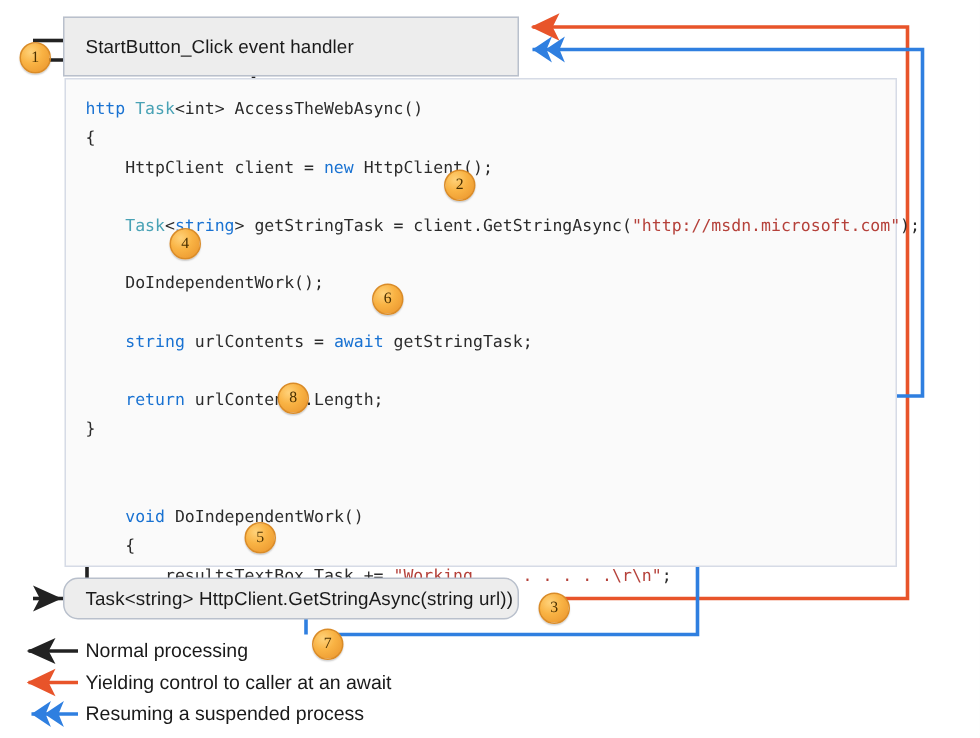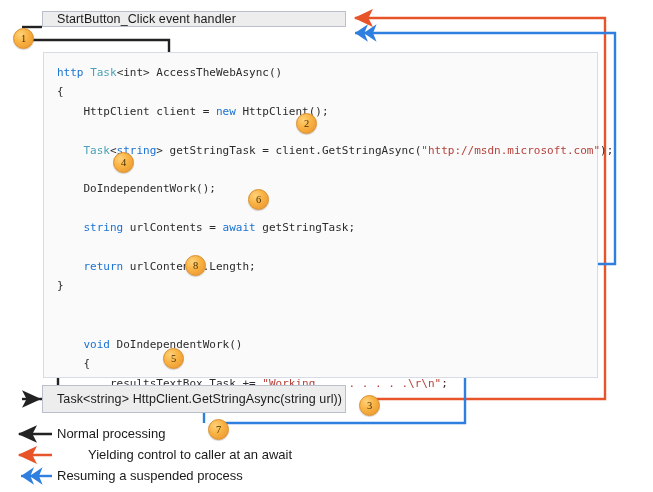--- a/index.html
+++ b/index.html
@@ -86,21 +86,21 @@
       <path d="M218,423 L465,423 L465,214 L219,214 L219,205" marker-end="url(#ah-blue)"></path>
       <path d="M204,423 L204,412"></path>
     </g>
 
     <g fill="none" stroke="#2f7fe0" stroke-width="2.4">
       <path d="M195,264 L615,264 L615,33 L355,33" marker-end="url(#ah-blue)"></path>
       <path d="M177,264 L177,252"></path>
     </g>
   </svg>
 
-  <div class="box" style="left:42px;top:11px;width:304px;height:16px;">
+  <div class="box" style="left:42px;top:11px;width:304px;height:40px;">
     <span>StartButton_Click event handler</span>
   </div>
 
   <div id="codebox">
     <pre class="code"><span class="kw">http </span><span class="ty">Task</span><span>&lt;int&gt; AccessTheWebAsync()</span>
 <span>{</span>
 <span>    HttpClient client = </span><span class="kw">new</span><span> HttpClient();</span>
 <span></span>
 <span class="ty">    Task</span><span>&lt;</span><span class="kw">string</span><span>&gt; getStringTask = client.GetStringAsync(</span><span class="st">"http://msdn.microsoft.com"</span><span>);</span>
 <span></span>
@@ -111,21 +111,21 @@
 <span>    </span><span class="kw">return</span><span> urlContents.Length;</span>
 <span>}</span>
 <span></span>
 <span></span>
 <span>    </span><span class="kw">void</span><span> DoIndependentWork()</span>
 <span>    {</span>
 <span>        resultsTextBox.Task += </span><span class="st">"Working . . . . . . .\r\n"</span><span>;</span>
 <span>    }</span></pre>
   </div>
 
-  <div class="box" style="left:42px;top:385px;width:304px;height:28px;">
+  <div class="box" style="left:42px;top:385px;width:304px;height:28px;border-radius:10px;">
     <span>Task&lt;string&gt; HttpClient.GetStringAsync(string url))</span>
   </div>
 
   <div id="markers">
       <div class="marker" style="left: 13px; top: 28px;">1</div>
       <div class="marker" style="left: 296px; top: 113px;">2</div>
       <div class="marker" style="left: 359px; top: 395px;">3</div>
       <div class="marker" style="left: 113px; top: 152px;">4</div>
       <div class="marker" style="left: 163px; top: 348px;">5</div>
       <div class="marker" style="left: 248px; top: 189px;">6</div>
@@ -135,17 +135,17 @@
 
   <svg id="legend-svg" style="position:absolute;left:0;top:0;width:653px;height:492px;pointer-events:none;" viewBox="0 0 653 492">
     <g fill="none" stroke-width="2.4">
       <path d="M52,434 L19,434" stroke="#222222" marker-end="url(#ah-black)"></path>
       <path d="M52,455 L19,455" stroke="#e8542a" marker-end="url(#ah-red)"></path>
       <path d="M52,476 L21,476" stroke="#2f7fe0" marker-end="url(#ah-blue)"></path>
     </g>
   </svg>
   <div id="legend">
       <div class="legend-row" style="left: 57px; top: 426px;">Normal processing</div>
-      <div class="legend-row" style="left: 57px; top: 447px; margin-left: 31px;">Yielding control to caller at an await</div>
+      <div class="legend-row" style="left: 57px; top: 447px;">Yielding control to caller at an await</div>
       <div class="legend-row" style="left: 57px; top: 468px;">Resuming a suspended process</div>
     </div>
 
 </div>
 
 </body></html>

